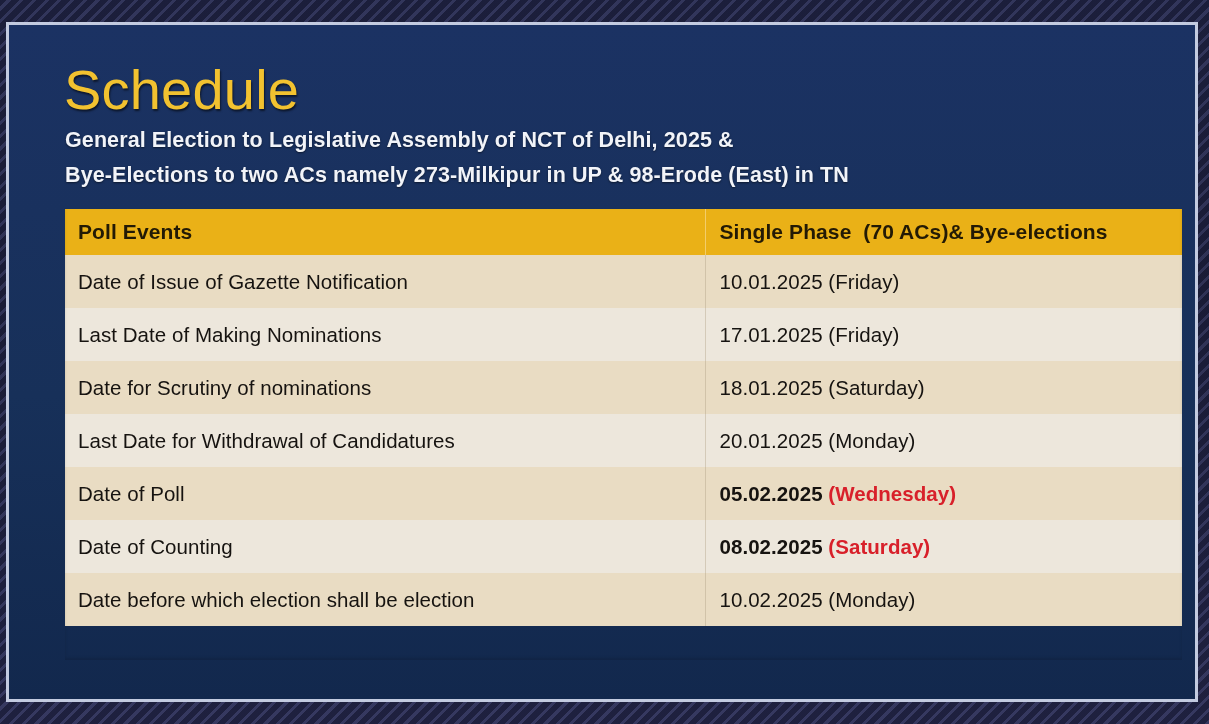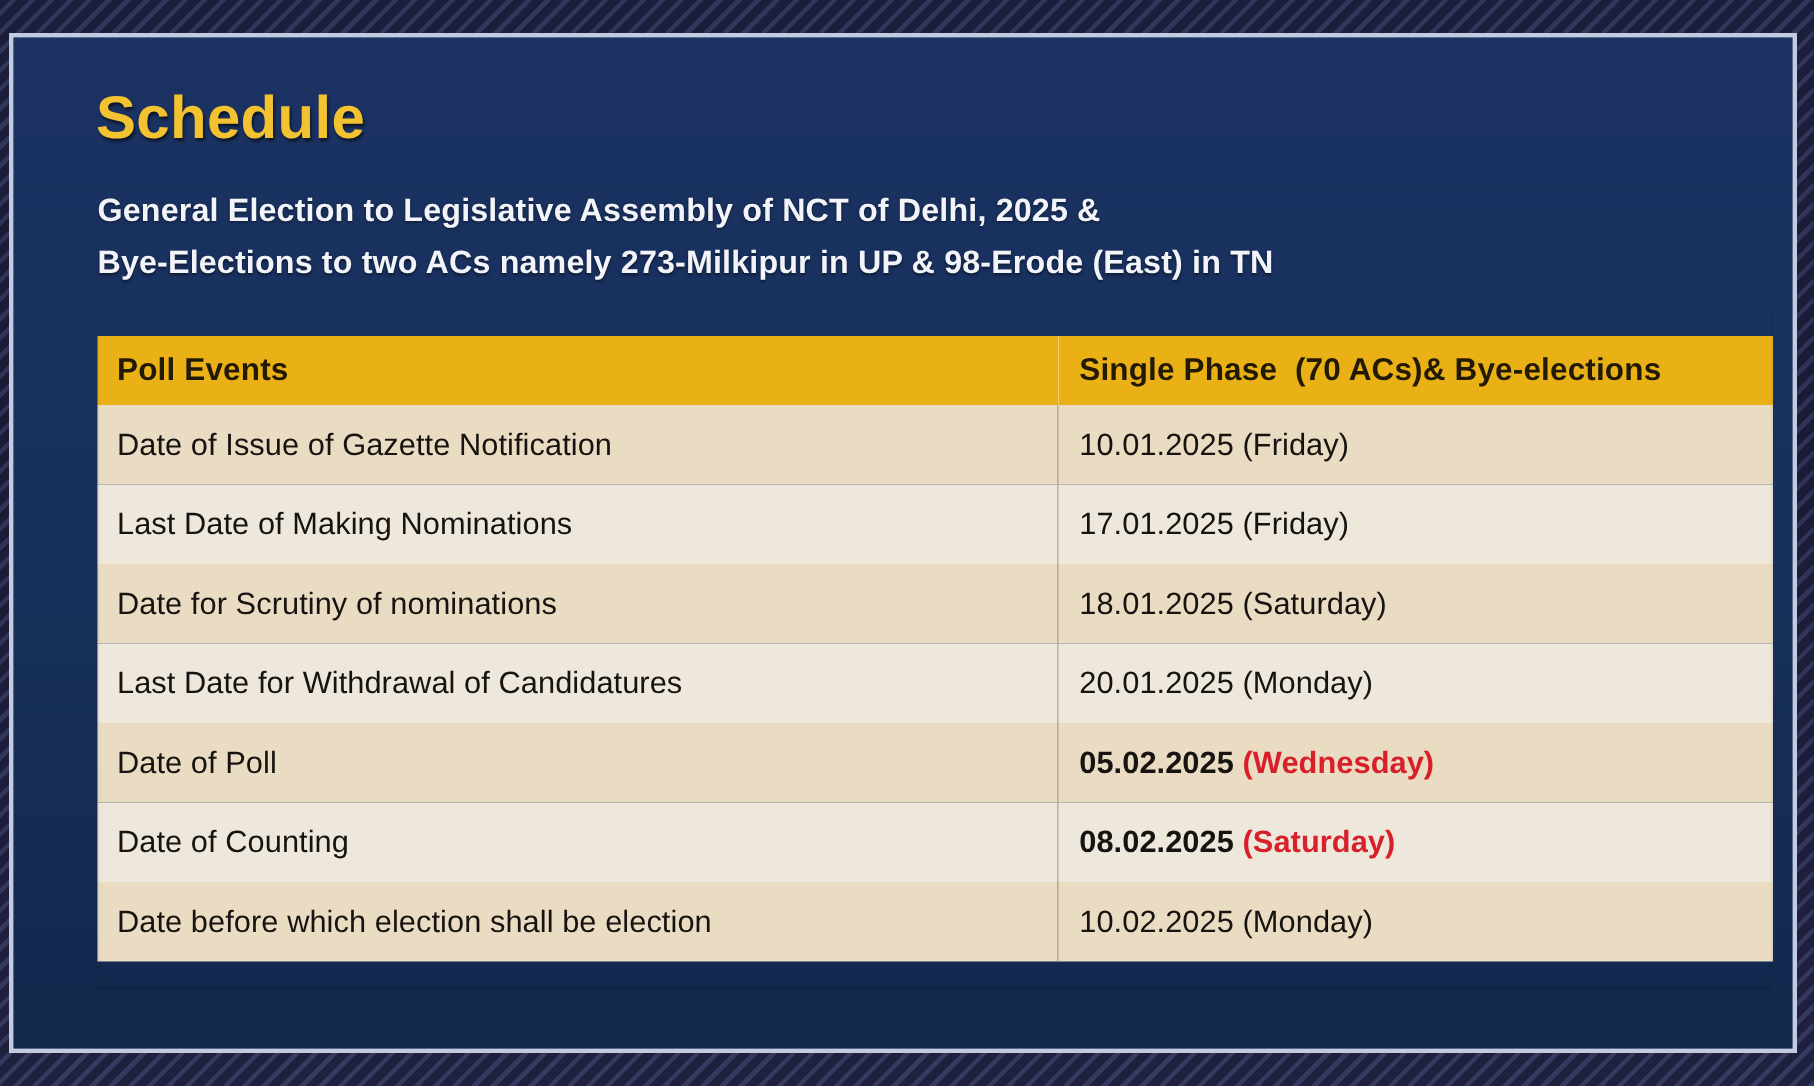--- a/index.html
+++ b/index.html
@@ -37,22 +37,22 @@
 
   
   #slide {
     position:absolute; inset:0;
     background:linear-gradient(180deg,#1b3263 0%, #173059 55%, #12284d 100%);
   }
 
   #title {
     position:absolute;
     left:55px; top:32px;
-    font-size:40px;
-    font-weight:bold;
+    font-size:56px;
+    font-weight:normal;
     color:#f2c230;
     letter-spacing:.2px;
     text-shadow:1px 2px 2px rgba(0,0,0,.55);
   }
 
   #subtitle {
     position:absolute;
     left:56px; top:98px;
     width:1060px;
     font-size:21.5px;
@@ -60,21 +60,21 @@
     color:#f2f4f9;
     line-height:1.62;
     letter-spacing:.1px;
     text-shadow:0px 1px 2px rgba(0,0,0,.5);
   }
   #subtitle .sub-line { display:block; white-space:nowrap; }
 
   
   #schedule-table {
     position:absolute;
-    left:56px; top:199px;
+    left:56px; top:184px;
     width:1117px;
     border-collapse:collapse;
     table-layout:fixed;
   }
 
   #schedule-table col.c-event { width:640px; }
   #schedule-table col.c-date  { width:477px; }
 
   #schedule-table th {
     background:#eab117;

